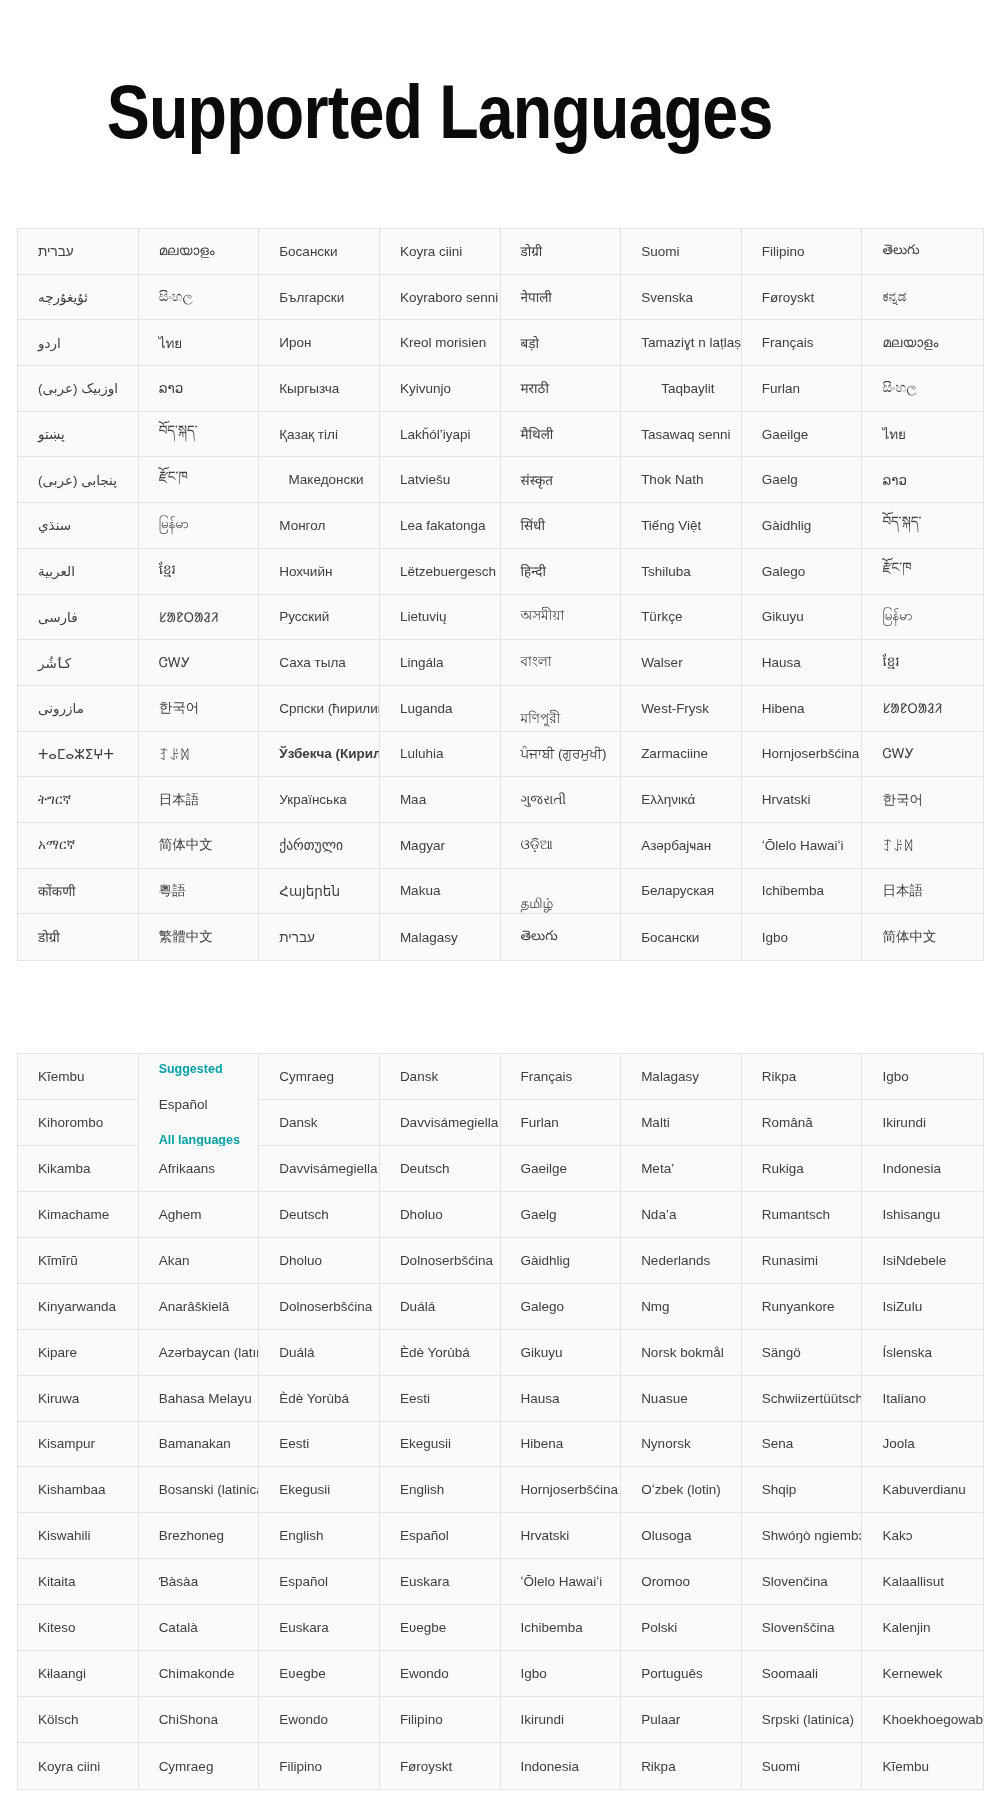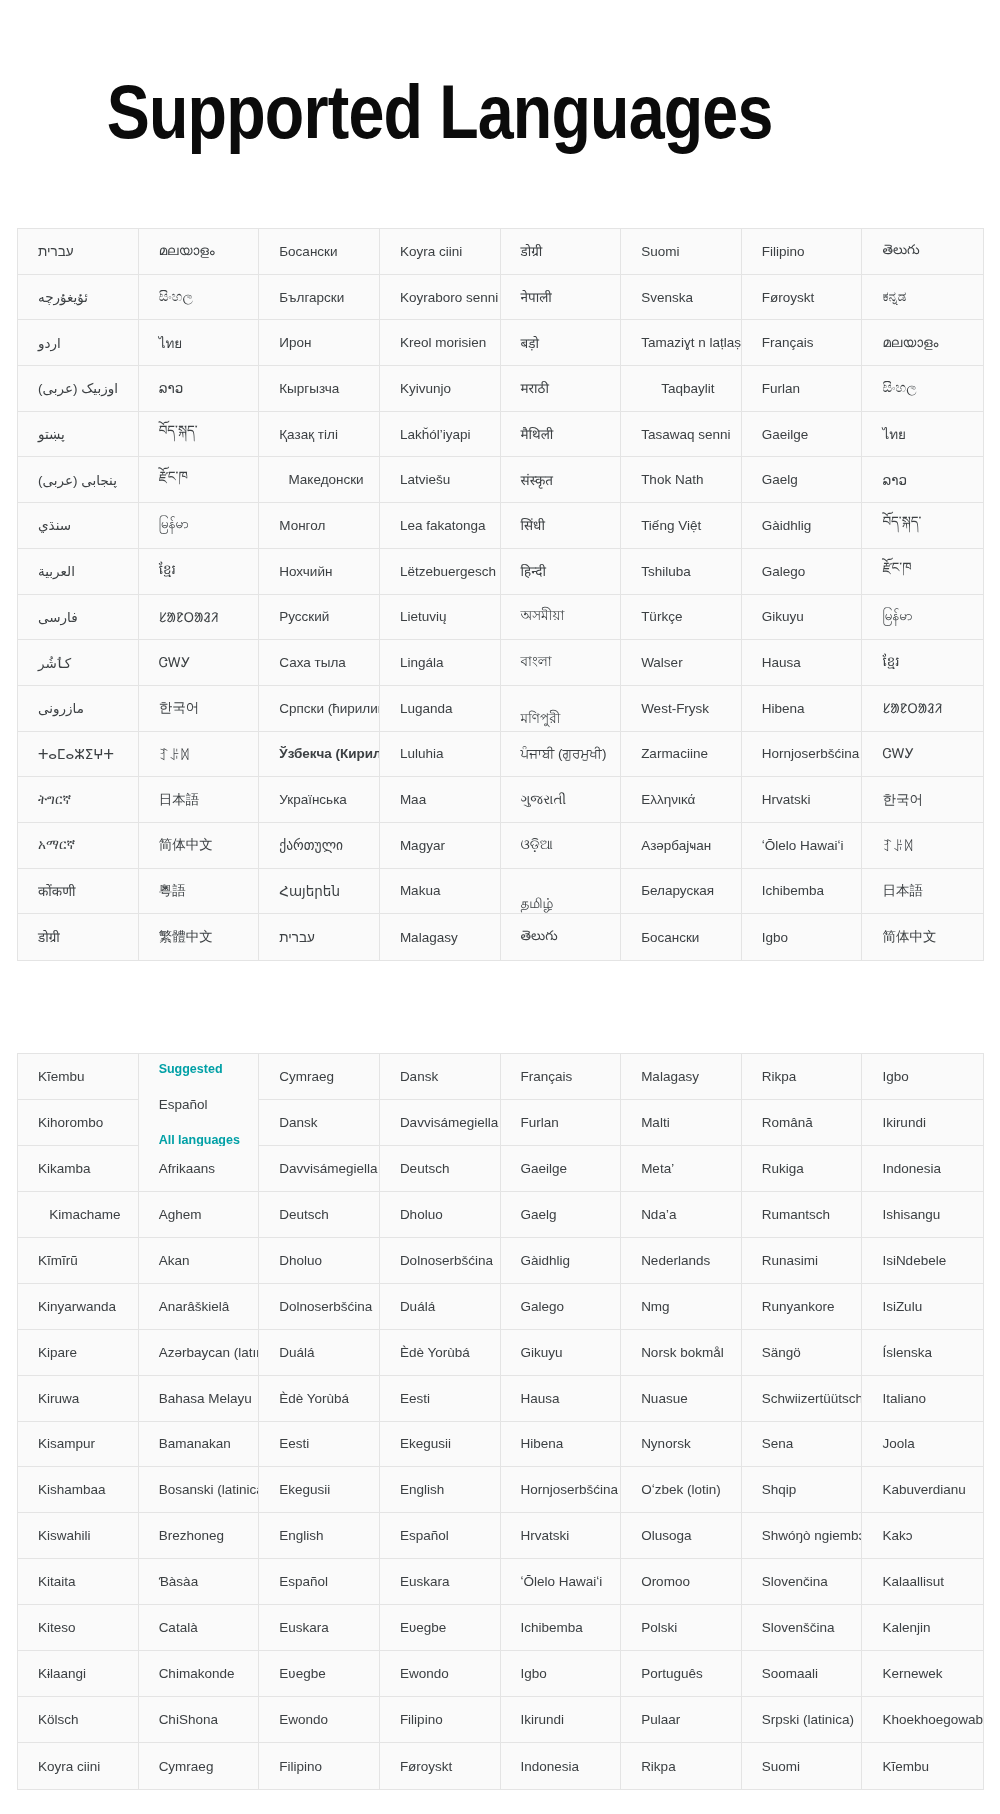--- a/index.html
+++ b/index.html
@@ -449,21 +449,21 @@
   </div>
 <div class="cell" style="grid-area: 1 / 1;">
       <span dir="auto">Kĩembu</span>
     </div>
     <div class="cell" style="grid-area: 2 / 1;">
       <span dir="auto">Kihorombo</span>
     </div>
     <div class="cell" style="grid-area: 3 / 1;">
       <span dir="auto">Kikamba</span>
     </div>
-    <div class="cell" style="grid-area: 4 / 1; justify-content: center;">
+    <div class="cell" style="grid-area: 4 / 1;">
       <span dir="auto">Kimachame</span>
     </div>
     <div class="cell" style="grid-area: 5 / 1;">
       <span dir="auto">Kĩmĩrũ</span>
     </div>
     <div class="cell" style="grid-area: 6 / 1;">
       <span dir="auto">Kinyarwanda</span>
     </div>
     <div class="cell" style="grid-area: 7 / 1;">
       <span dir="auto">Kipare</span>

